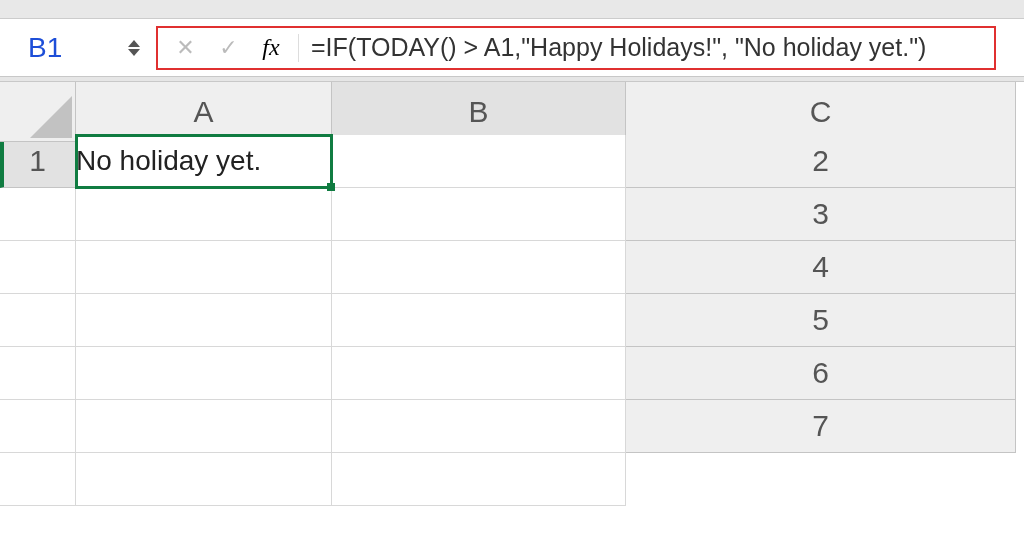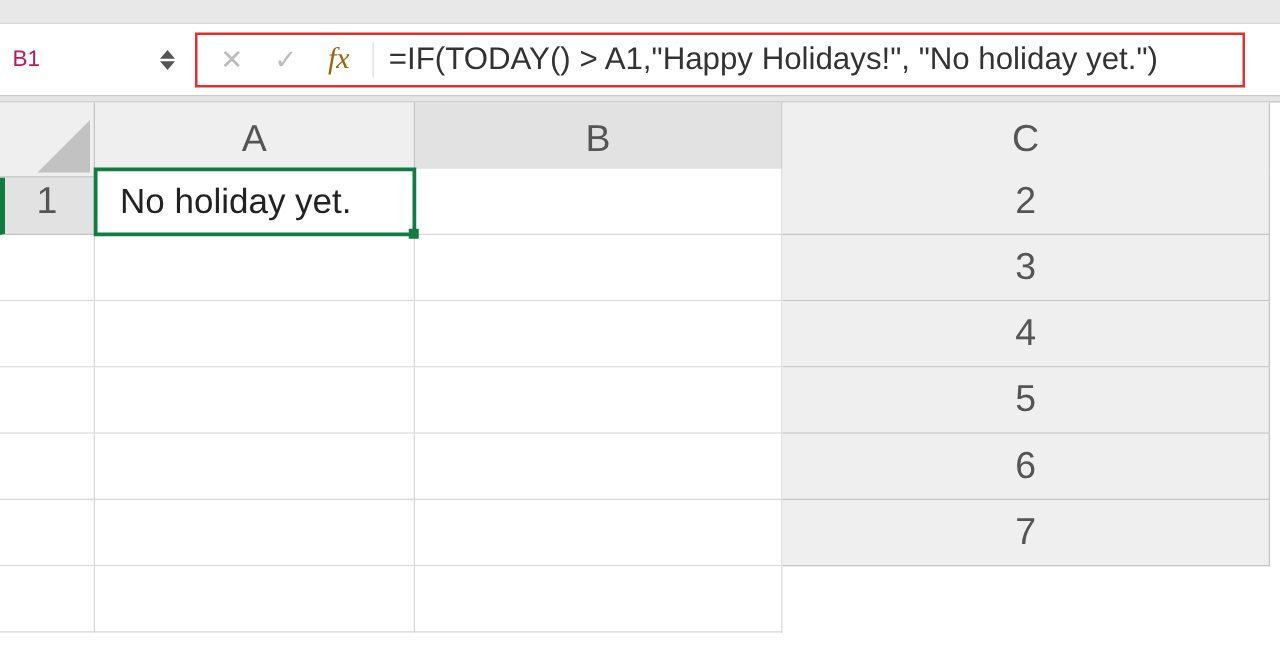--- a/index.html
+++ b/index.html
@@ -19,23 +19,23 @@
       background: #fff;
       display: flex;
       align-items: center;
       border-top: 1px solid #ccc;
     }
     .name-box {
       width: 128px;
       height: 46px;
       display: flex;
       align-items: center;
-      padding-left: 10px;
-      font-size: 18px;
-      color: #be185d;
+      padding-left: 28px;
+      font-size: 28px;
+      color: #1d4ed8;
     }
     .stepper {
       width: 20px;
       height: 46px;
       display: flex;
       flex-direction: column;
       justify-content: center;
       margin-right: 8px;
     }
     .stepper .tri-up, .stepper .tri-down {
@@ -61,21 +61,21 @@
       justify-content: space-around;
       padding: 0 6px;
     }
     .x-icon, .check-icon {
       font-size: 22px;
       color: #bbb;
     }
     .fx-icon {
       font-style: italic;
       font-size: 24px;
-      color: #a16207;
+      color: #000000;
       font-family: "Times New Roman", serif;
     }
     .hb-divider {
       width: 1px;
       height: 28px;
       background: #ddd;
     }
     .formula-text {
       font-size: 25px;
       color: #333;
@@ -131,21 +131,21 @@
       border-left: 4px solid #107c41;
       padding-right:4px;
     }
     .cell {
       border-right: 1px solid #d8d8d8;
       border-bottom: 1px solid #d8d8d8;
       font-size: 28px;
       color: #222;
       display: flex;
       align-items: center;
-      padding-left: 20px;
+      padding-left: 0;
       background:#fff;
     }
     .cell.right { justify-content: flex-end; padding-right: 6px; padding-left:0;}
     .cell.selected {
       outline: 3px solid #107c41;
       outline-offset: -2px;
       position: relative;
       background:#fff;
       z-index:2;
     }

